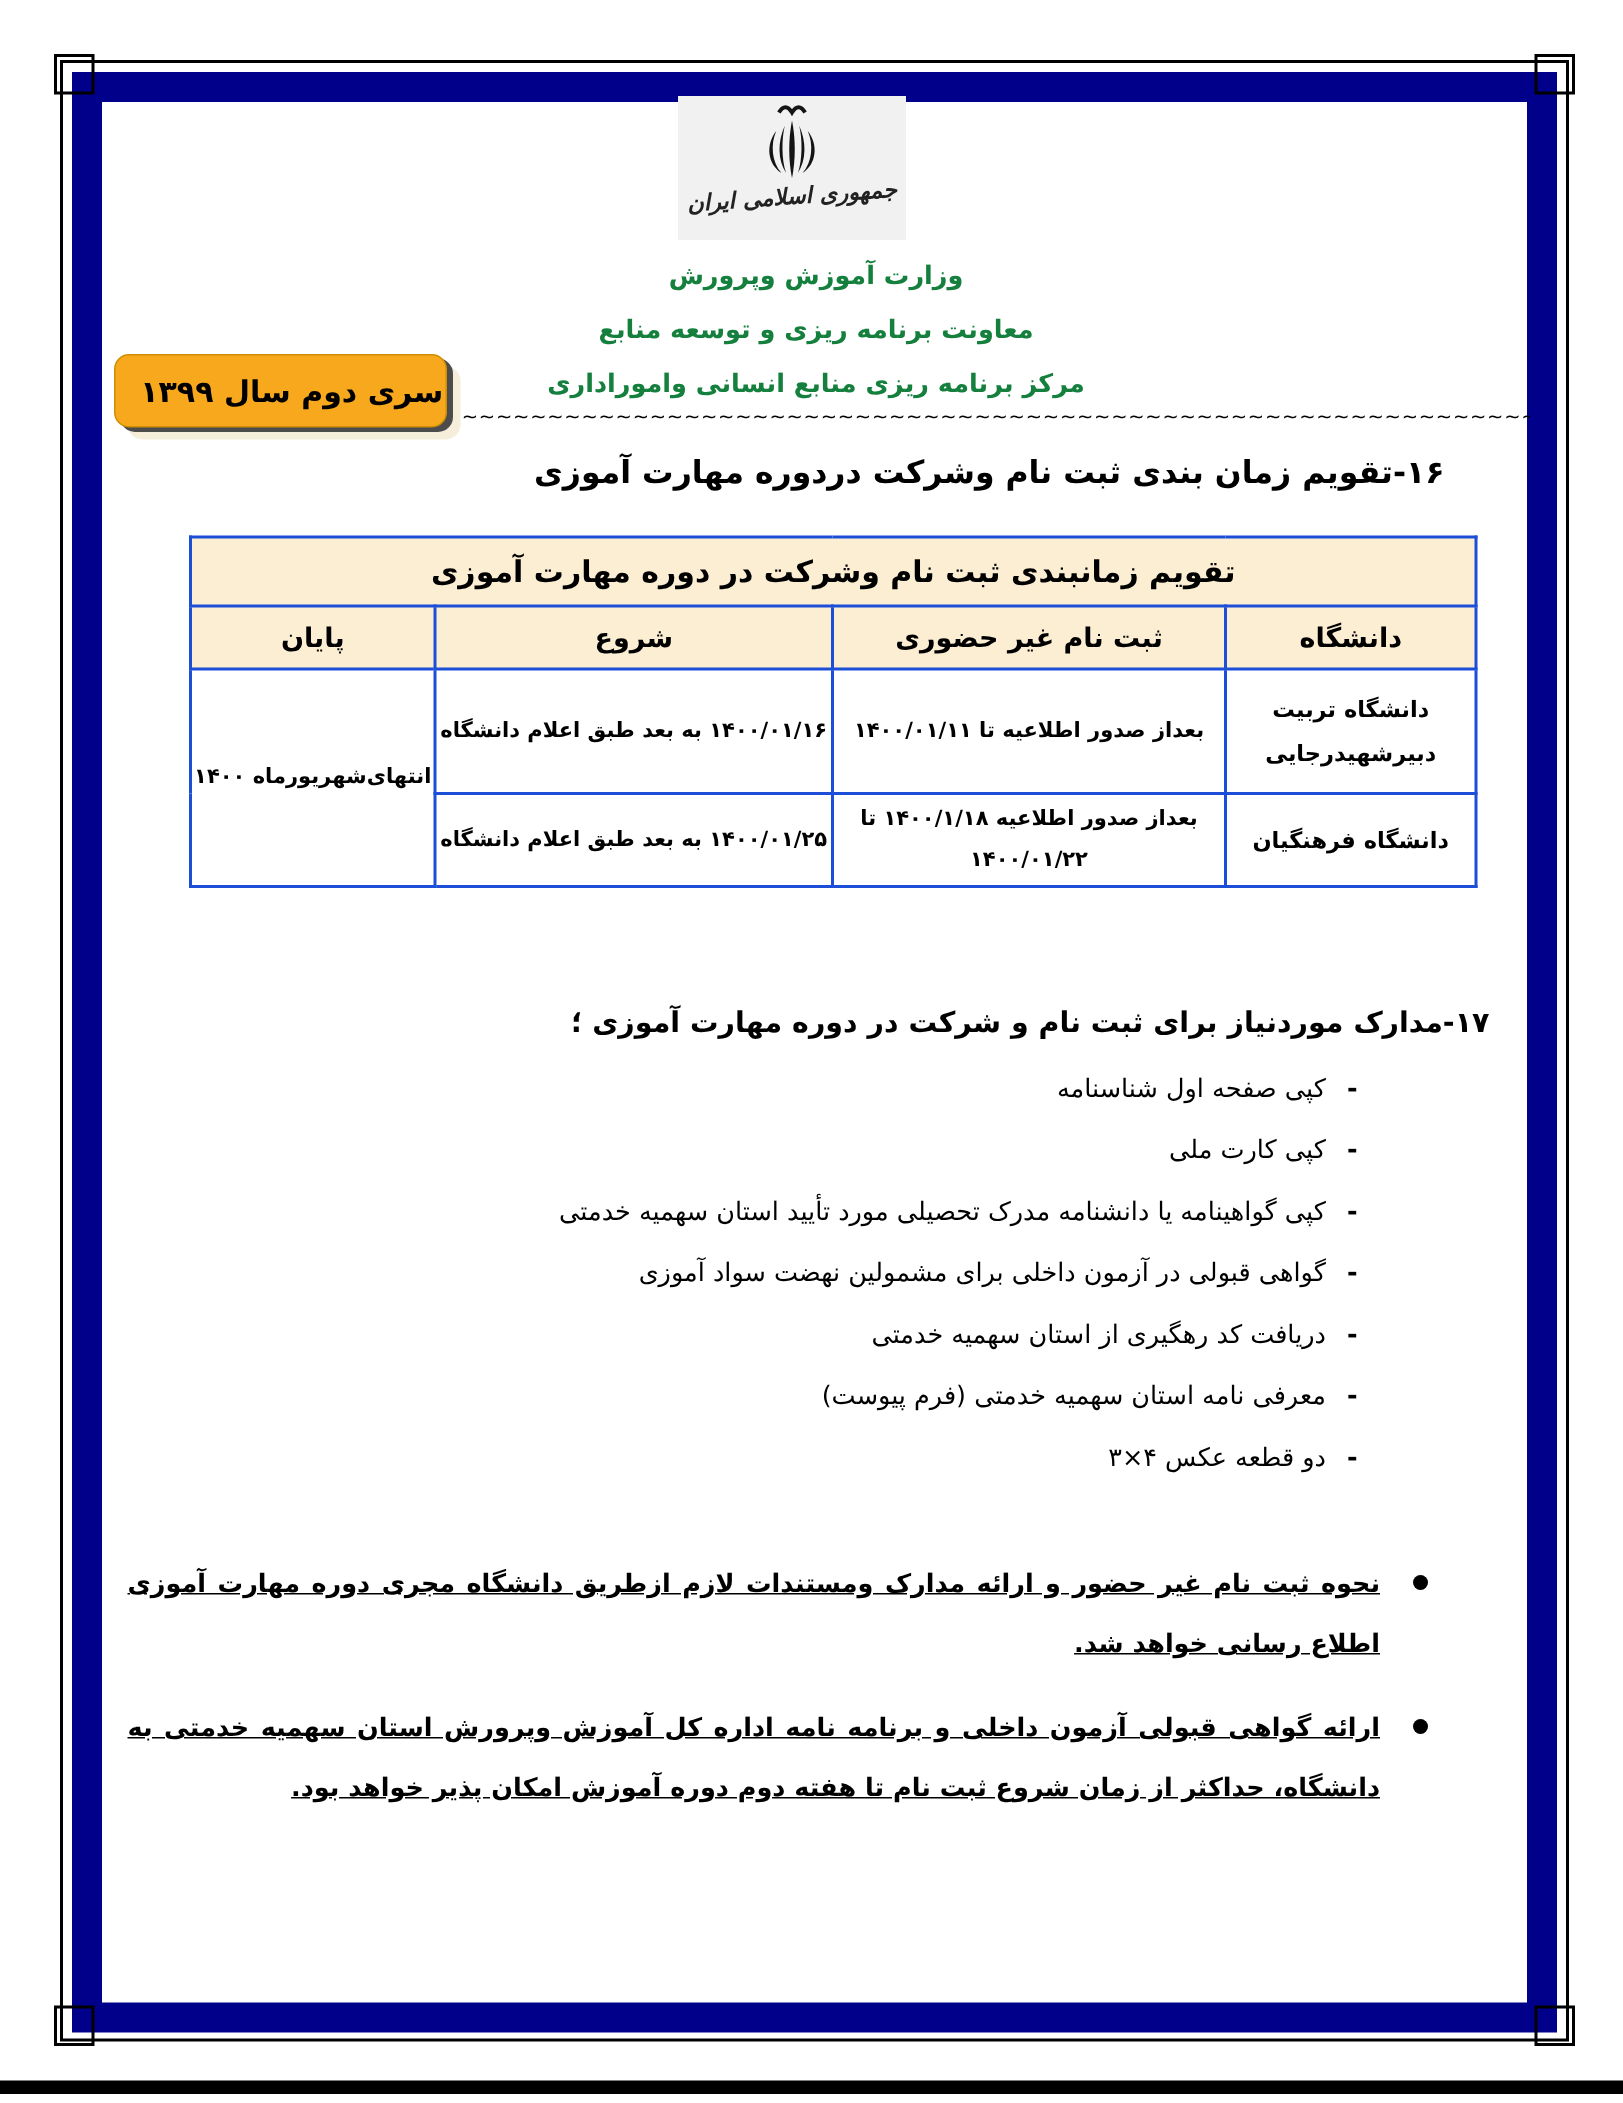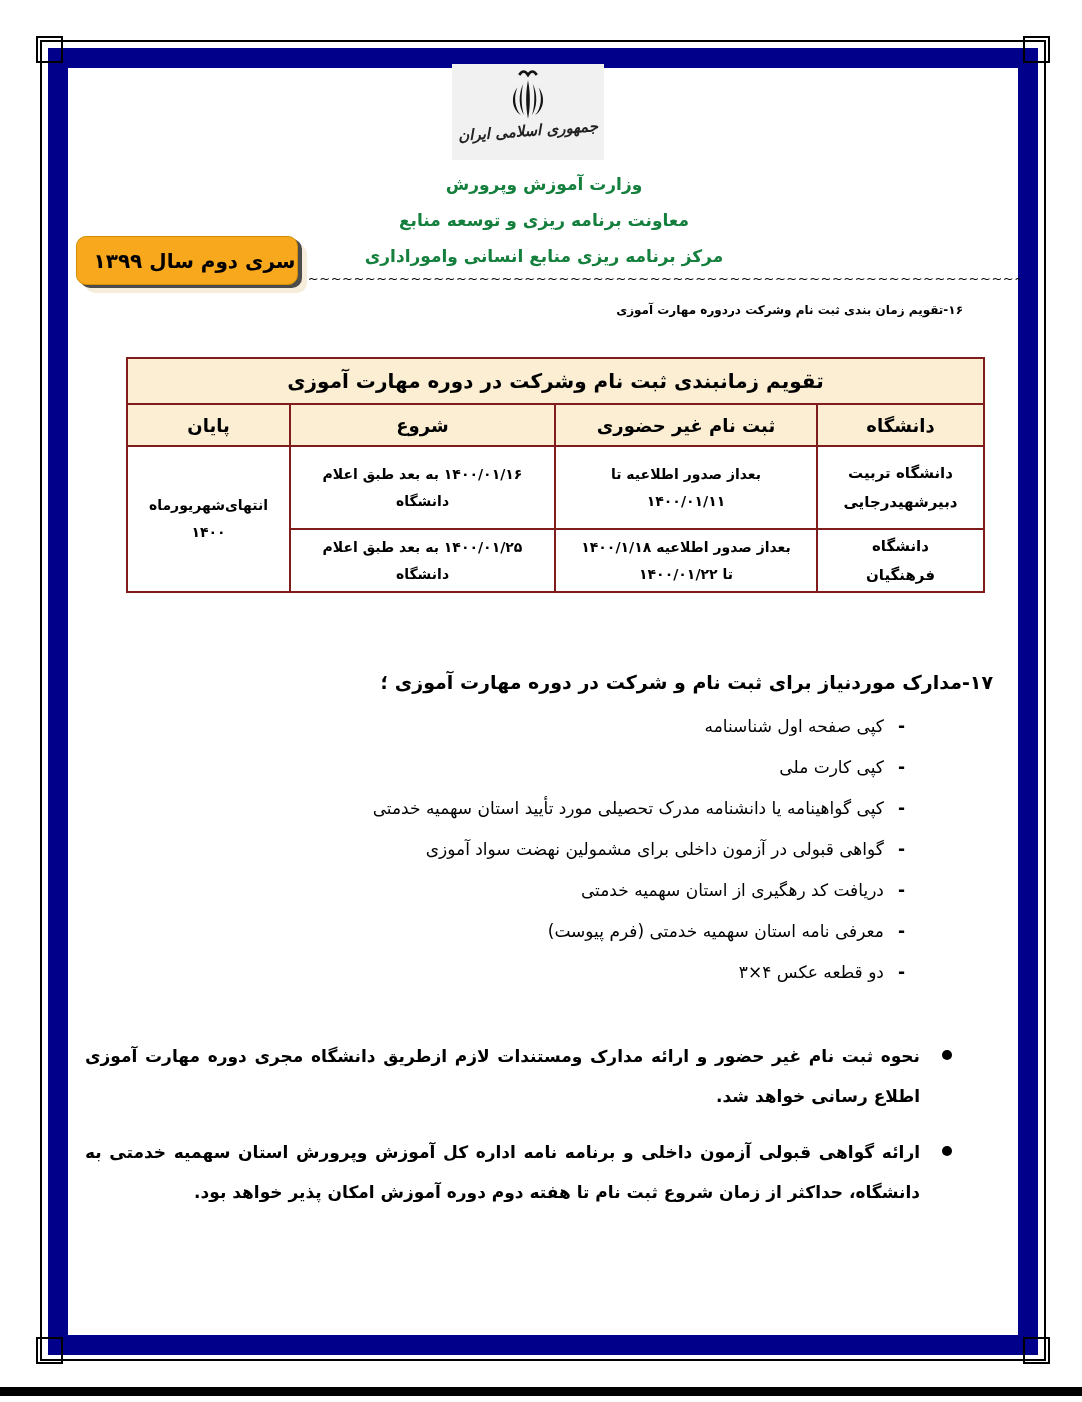--- a/index.html
+++ b/index.html
@@ -33,41 +33,41 @@
   
   .separator { position:absolute; left:80px; right:62px; top:271px; direction:ltr;
     font-size:13px; color:#000; white-space:nowrap; overflow:hidden; letter-spacing:0.5px; }
   .series-badge { position:absolute; left:76px; top:236px; width:222px; height:49px;
     background:var(--amber,#F7A81C); border:1.5px solid #D08E00; border-radius:10px;
     display:flex; align-items:center; justify-content:center;
     font-size:20px; font-weight:bold; color:#000;
     box-shadow:4px 3px 0 0 #4C4C4C, 9px 8px 0 0 #F6EDDA; z-index:3;padding-left:15px; }
 
   
-  .h16 { position:absolute; right:119px; top:303px; font-size:12px; font-weight:bold;
+  .h16 { position:absolute; right:119px; top:303px; font-size:21px; font-weight:bold;
     color:#000; white-space:nowrap;text-align:center; }
   .cal-table { position:absolute; right:97px; top:357px; width:857px;
     border-collapse:collapse; direction:rtl; table-layout:fixed; }
-  .cal-table td, .cal-table th { border:2px solid #7f1d1d; text-align:center; vertical-align:middle;
-    color:#000; padding:2px 20px; }
+  .cal-table td, .cal-table th { border:2px solid #1d4ed8; text-align:center; vertical-align:middle;
+    color:#000; padding:2px 0; }
   .cal-table .t-title { height:46px; background:var(--cream,#FBEED3); font-size:20px; font-weight:bold; }
   .cal-table th { height:42px; background:var(--cream,#FBEED3); font-size:18px; font-weight:bold; }
   .cal-table .r1 td { height:83px; }
   .cal-table .r2 td { height:62px; }
   .cal-table td { font-size:14px; font-weight:bold; line-height:1.9; }
   .cal-table .uni { font-size:15px; }
 
   
   .h17 { position:absolute; right:89px; top:671px; font-size:19px; font-weight:bold;
     color:#000; white-space:nowrap; }
   .doc-list { position:absolute; right:177px; top:706px; list-style:none; direction:rtl;margin-left:16px; }
   .doc-list li { height:41px; line-height:41px; font-size:17px; text-align:right; white-space:nowrap; color:#000; }
   .doc-list .dash { display:inline-block; margin-left:14px; font-weight:bold; }
 
-  .notes { position:absolute; right:130px; left:85px; top:1036px; direction:rtl; }
+  .notes { position:absolute; right:130px; left:85px; top:1036px; direction:rtl;text-decoration:underline; }
   .note { display:flex; align-items:flex-start; margin-bottom:16px; }
   .note-bullet { flex:0 0 auto; width:10px; height:10px; border-radius:50%; background:#000;
     margin-top:14px; margin-left:22px; }
   .note p { font-size:17px; font-weight:bold; color:#000; line-height:40px;
     text-align:justify; width:100%; }
 </style>
 </head>
 <body>
 
 <div class="page">

